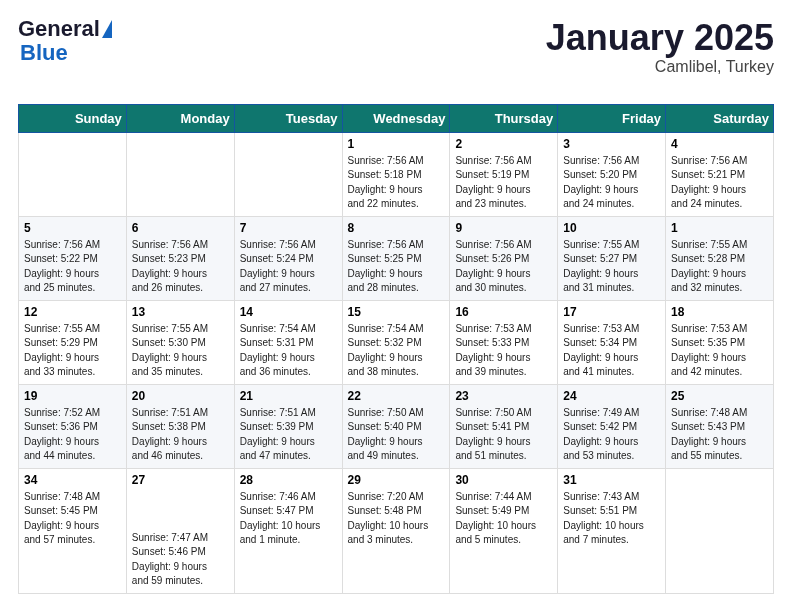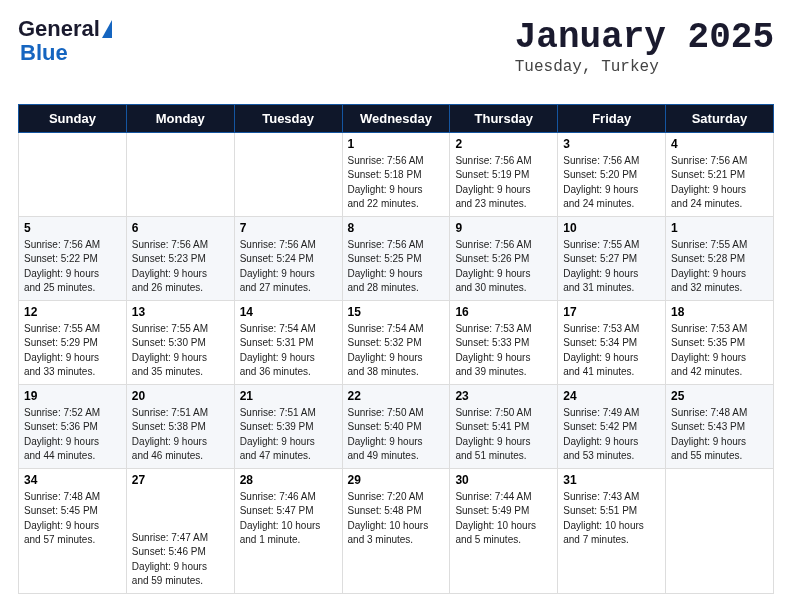--- a/index.html
+++ b/index.html
@@ -44,45 +44,44 @@
       display: inline-block;
       width: 0;
       height: 0;
       border-left: 10px solid transparent;
       border-bottom: 18px solid #1565c0;
       margin-left: 2px;
       margin-bottom: 0px;
       vertical-align: bottom;
     }
     .title-block {
-      text-align: left;
-      font-family: Liberation Mono, monospace;
+      text-align: right;
     }
     .title-month {
       font-size: 36px;
       font-weight: bold;
       color: #1a1a2e;
       line-height: 1.1;
     }
     .title-location {
       font-size: 16px;
       color: #444;
     }
     .calendar {
       width: 100%;
       border-collapse: collapse;
       border: 1px solid #ccc;
     }
     .calendar th {
-      background: #0f172a;
+      background: #0f766e;
       color: #fff;
       font-size: 13px;
       font-weight: bold;
       padding: 6px 4px;
-      text-align: center;
+      text-align: right;
       border: 1px solid #1455a0;
     }
     .calendar td {
       vertical-align: top;
       padding: 4px 5px;
       border: 1px solid #ddd;
       width: calc(100% / 7);
       min-height: 80px;
       font-size: 10.5px;
       background: #fff;
@@ -119,21 +118,21 @@
       <div class="logo-text">
         <span class="logo-general">General</span>
         <span class="logo-icon"></span>
       </div>
       <div style="margin-left:2px;">
         <span class="logo-blue" style="font-size:22px; font-weight:bold;">Blue</span>
       </div>
     </div>
     <div class="title-block">
       <div class="title-month">January 2025</div>
-      <div class="title-location">Tuesday, Turkey</div>
+      <div class="title-location">Camlibel, Turkey</div>
     </div>
   </div>
 
   <table class="calendar">
     <thead>
       <tr>
         <th>Sunday</th>
         <th>Monday</th>
         <th>Tuesday</th>
         <th>Wednesday</th>

